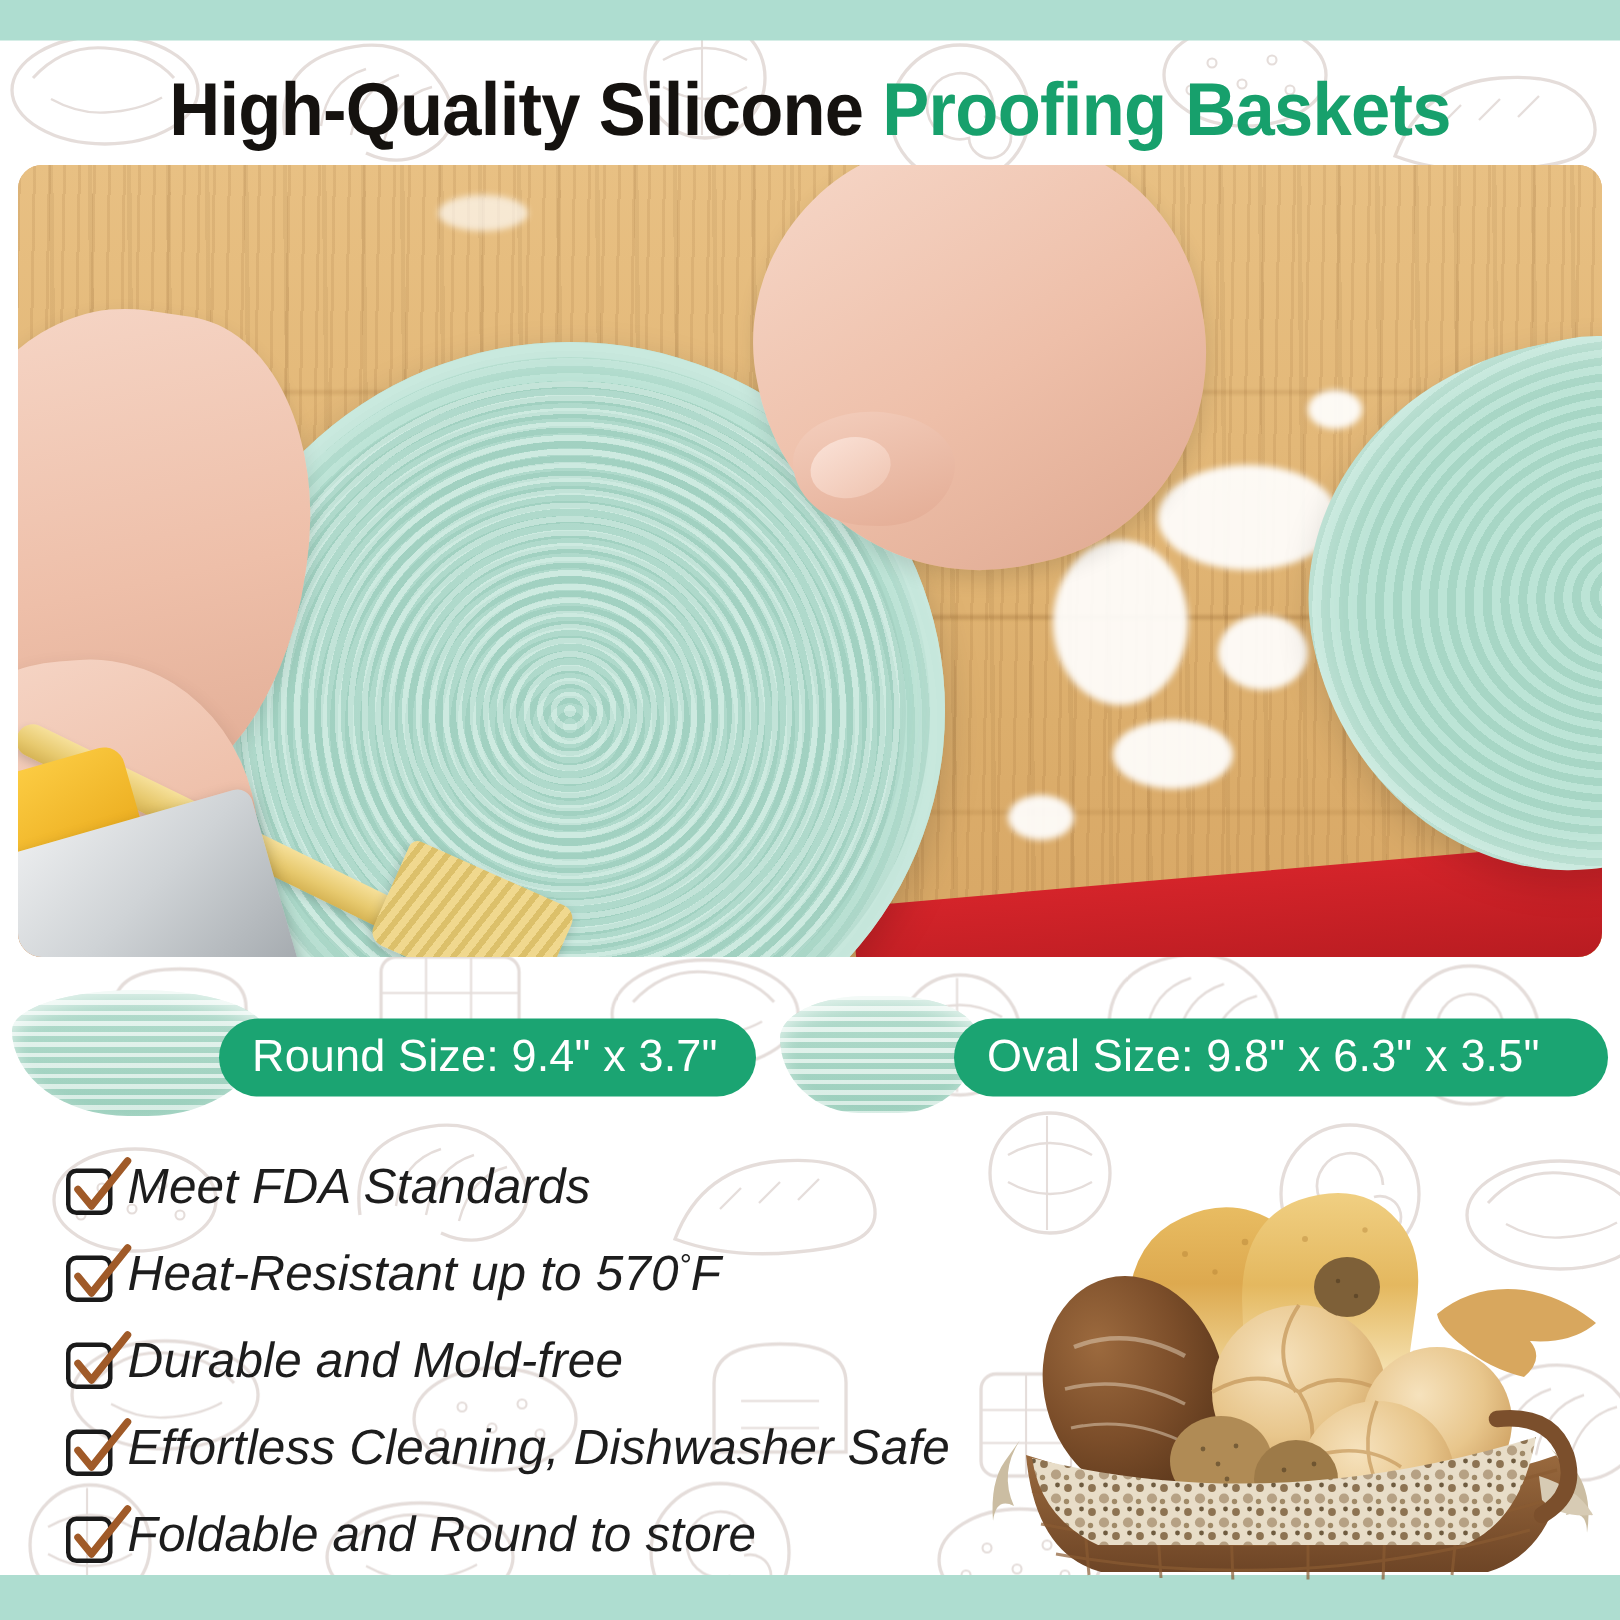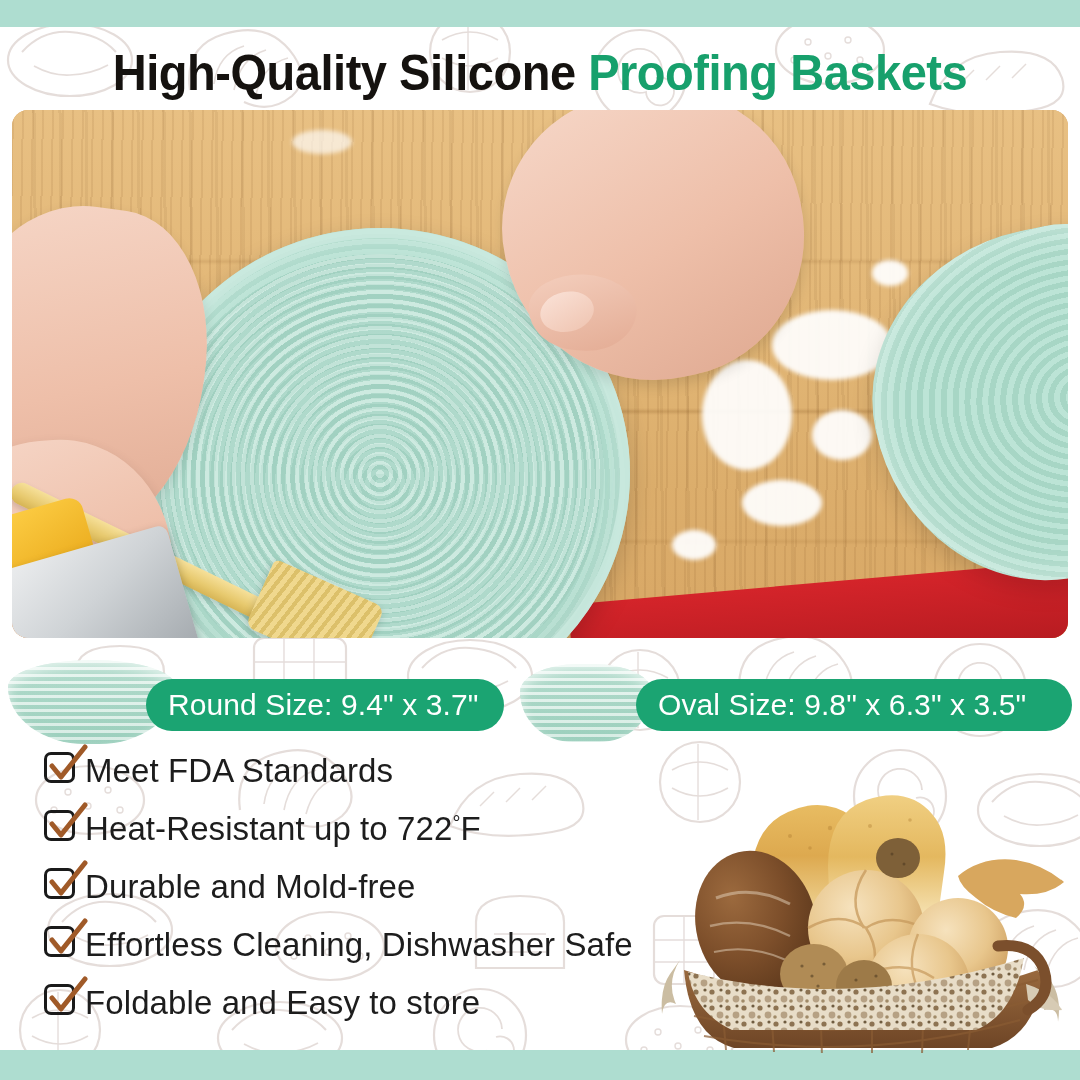--- a/index.html
+++ b/index.html
@@ -295,23 +295,24 @@
 
   
   .features {
     position: absolute;
     left: 44px;
     top: 752px;
     width: 660px;
   }
   .feature {
     display: flex;
-    align-items: flex-start;
+    align-items: flex-end;
     height: 58px;
     margin-bottom: 0px;
+    font-style: italic;
   }
   .chk {
     position: relative;
     width: 31px;
     height: 31px;
     flex: 0 0 31px;
     border: 3px solid #1a1a1a;
     border-radius: 7px;
     box-sizing: border-box;
     margin-right: 10px;
@@ -493,21 +494,21 @@
       </span>
       <span class="feature-text">Meet FDA Standards</span>
     </div>
 
     <div class="feature">
       <span class="chk">
         <svg width="44" height="44" viewBox="0 0 44 44">
           <path d="M7 22 L16 33 L40 3" fill="none" stroke="#a05a28" stroke-width="5" stroke-linecap="round" stroke-linejoin="round"></path>
         </svg>
       </span>
-      <span class="feature-text"><span>Heat-Resistant up to 722</span><span class="deg">°</span><span>F</span></span>
+      <span class="feature-text"><span>Heat-Resistant up to 570</span><span class="deg">°</span><span>F</span></span>
     </div>
 
     <div class="feature">
       <span class="chk">
         <svg width="44" height="44" viewBox="0 0 44 44">
           <path d="M7 22 L16 33 L40 3" fill="none" stroke="#a05a28" stroke-width="5" stroke-linecap="round" stroke-linejoin="round"></path>
         </svg>
       </span>
       <span class="feature-text">Durable and Mold-free</span>
     </div>
@@ -520,21 +521,21 @@
       </span>
       <span class="feature-text">Effortless Cleaning, Dishwasher Safe</span>
     </div>
 
     <div class="feature">
       <span class="chk">
         <svg width="44" height="44" viewBox="0 0 44 44">
           <path d="M7 22 L16 33 L40 3" fill="none" stroke="#a05a28" stroke-width="5" stroke-linecap="round" stroke-linejoin="round"></path>
         </svg>
       </span>
-      <span class="feature-text">Foldable and Easy to store</span>
+      <span class="feature-text">Foldable and Round to store</span>
     </div>
 
   </div>
 
   <svg class="bread-photo" viewBox="0 0 420 305" xmlns="http://www.w3.org/2000/svg">
     <defs>
       <linearGradient id="toastG" x1="0" y1="0" x2="0" y2="1">
         <stop offset="0%" stop-color="#e8bc62"></stop>
         <stop offset="45%" stop-color="#dda94f"></stop>
         <stop offset="100%" stop-color="#f0d79a"></stop>

